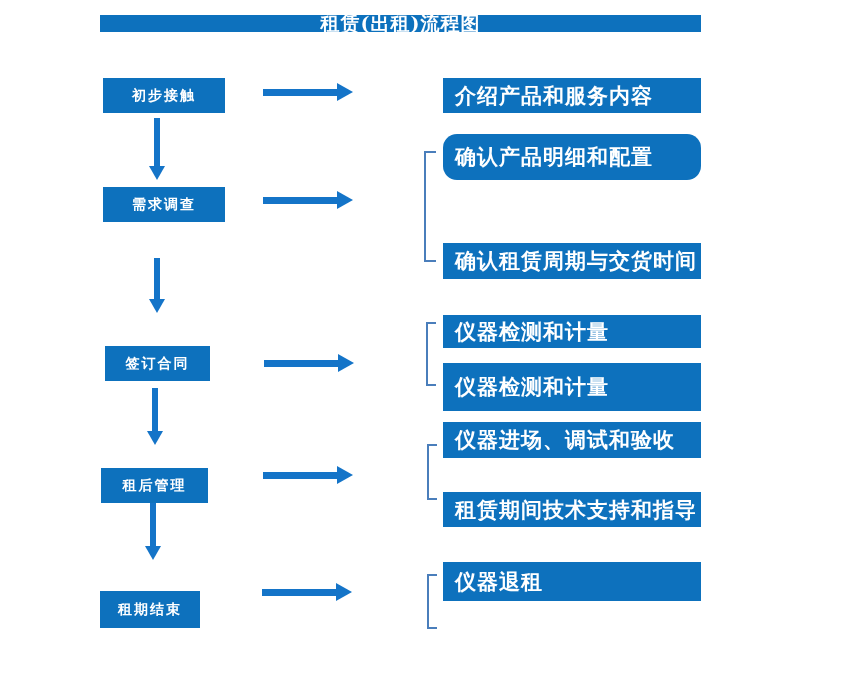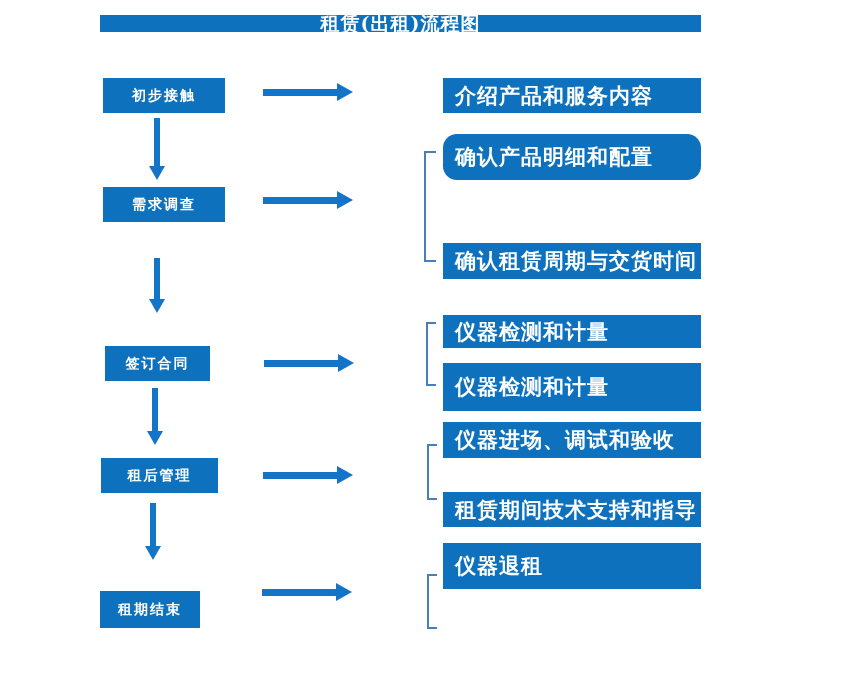--- a/index.html
+++ b/index.html
@@ -82,31 +82,31 @@
 </head>
 <body>
 
 <div class="canvas" style="--box-blue: #0d71bd; --arrow-blue: #1474c8; --bracket-blue: #4a7ebb; --text-white: #ffffff;">
 
   <div class="flow-title">租赁(出租)流程图</div>
 
   <div class="step" style="left:103px; top:78px;  width:122px; height:35px;">初步接触</div>
   <div class="step" style="left:103px; top:187px; width:122px; height:35px;">需求调查</div>
   <div class="step" style="left:105px; top:346px; width:105px; height:35px;">签订合同</div>
-  <div class="step" style="left:101px; top:458px; width:117px; height:35px;">租后管理</div>
+  <div class="step" style="left:101px; top:468px; width:107px; height:35px;">租后管理</div>
   <div class="step" style="left:100px; top:575px; width:100px; height:37px;margin-top:16px;">租期结束</div>
 
   <div class="detail" style="top:78px;  height:35px;">介绍产品和服务内容</div>
   <div class="detail" style="top:134px; height:46px;border-radius:14px;">确认产品明细和配置</div>
   <div class="detail" style="top:243px; height:36px;">确认租赁周期与交货时间</div>
   <div class="detail" style="top:315px; height:33px;">仪器检测和计量</div>
   <div class="detail" style="top:363px; height:48px;">仪器检测和计量</div>
   <div class="detail" style="top:422px; height:36px;">仪器进场、调试和验收</div>
   <div class="detail" style="top:492px; height:35px;">租赁期间技术支持和指导</div>
-  <div class="detail" style="top:543px; height:46px;">仪器退租</div>
+  <div class="detail" style="top:562px; height:39px;">仪器退租</div>
 
   <div class="arrow-down" style="left:149px; top:118px; height:62px;">
     <div class="shaft"></div>
     <div class="head"></div>
   </div>
   <div class="arrow-down" style="left:149px; top:258px; height:55px;">
     <div class="shaft"></div>
     <div class="head"></div>
   </div>
   <div class="arrow-down" style="left:147px; top:388px; height:57px;">

